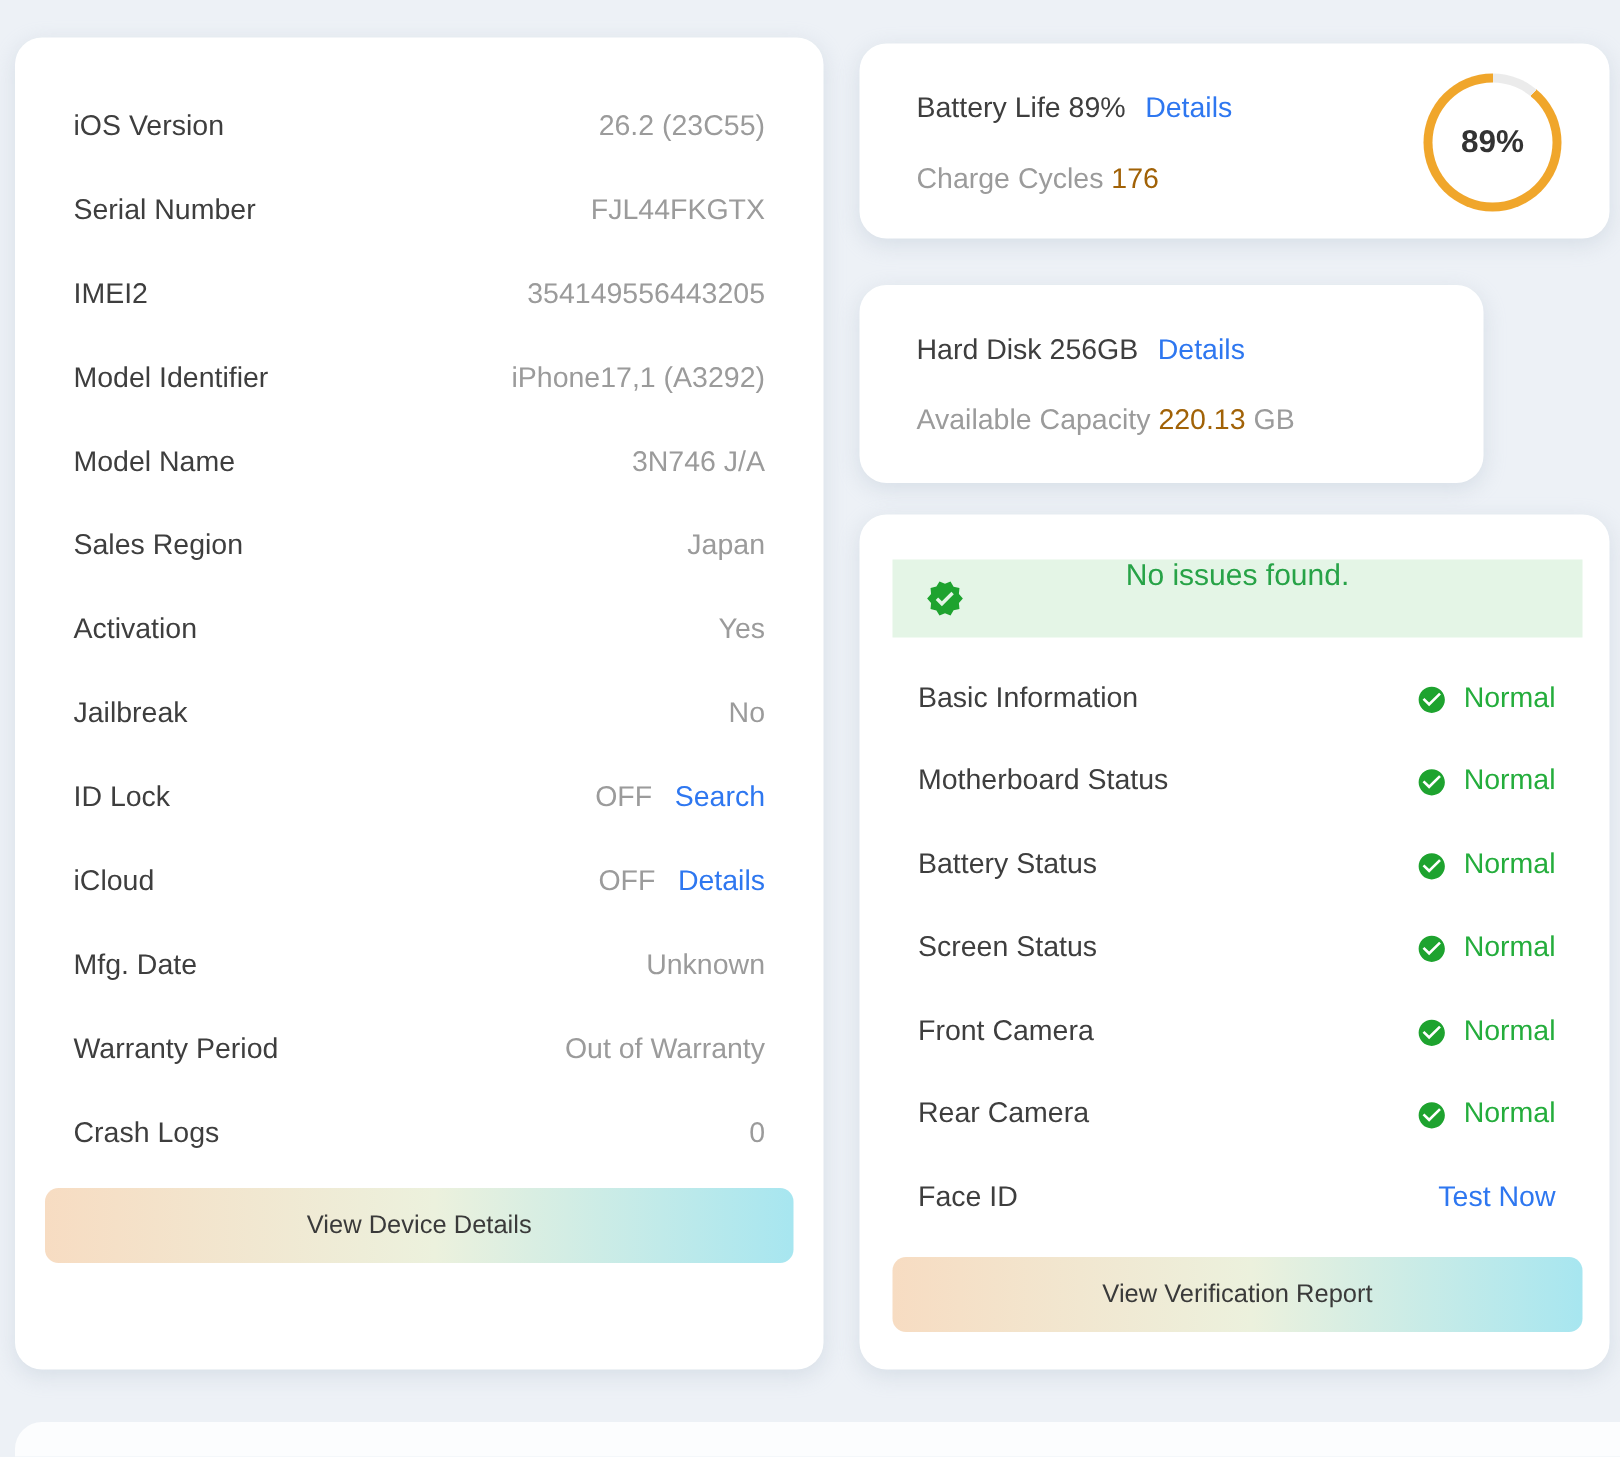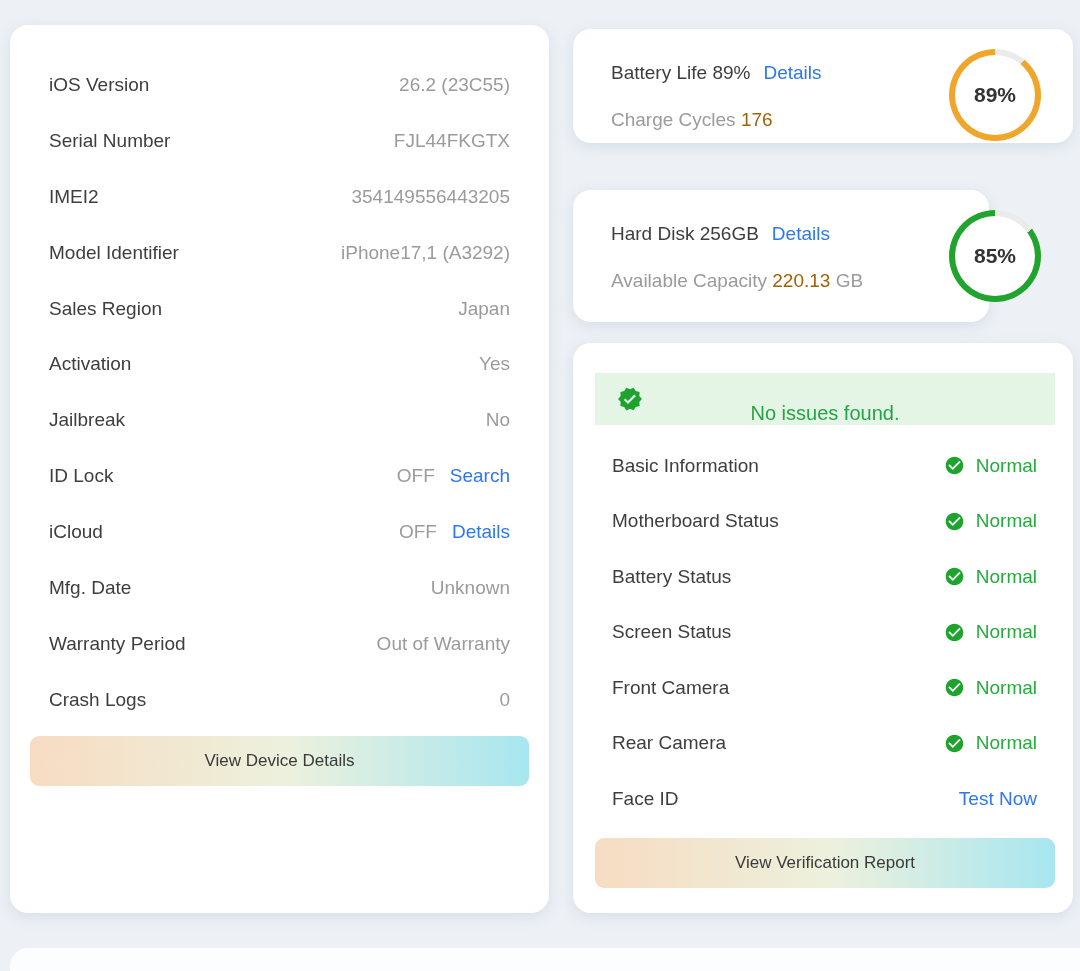--- a/index.html
+++ b/index.html
@@ -23,46 +23,46 @@
   .info-value{color:#9b9b9b;display:flex;align-items:center;gap:15px}
   .link{color:#2e77f0;cursor:pointer;text-decoration:none}
   .gradient-btn{
     height:50px;width:100%;border:none;border-radius:9px;cursor:pointer;
     background:linear-gradient(90deg,#f7dcc2 0%,#ecf1dd 52%,#a7e6f0 100%);
     display:flex;align-items:center;justify-content:center;
     font-size:17px;color:#3a3a3a;font-family:inherit;
   }
   .btn-wrap{margin-top:8px}
   
-  #battery-card{left:573px;top:29px;width:500px;height:114px}
+  #battery-card{left:573px;top:29px;width:500px;height:130px}
   #disk-card{left:573px;top:190px;width:416px;height:132px}
   .card-line1{position:absolute;left:38px;top:33px;font-size:19px;color:#3e3e3e;display:flex;gap:13px;align-items:center}
   .card-line2{position:absolute;left:38px;top:80px;font-size:19px;color:#9b9b9b}
   .dark-val{color:#a16207}
   .ring{position:absolute;left:376px;top:20px;width:92px;height:92px;border-radius:50%}
   .ring-inner{
     position:absolute;inset:6px;border-radius:50%;background:#fff;
     display:flex;align-items:center;justify-content:center;
     font-size:21px;font-weight:bold;color:#333;
   }
   
   #verify-card{left:573px;top:343px;width:500px;height:570px}
   .banner{
     position:absolute;left:22px;top:30px;width:460px;height:52px;
     background:#e4f5e6;border-radius:0;
-    display:flex;align-items:flex-end;justify-content:center;
+    display:flex;align-items:flex-start;justify-content:center;
   }
   .banner-text{font-size:20px;color:#27a347}
   .badge-icon{position:absolute;left:22px;top:13px;width:26px;height:26px}
   .verify-rows{position:absolute;left:0;right:0;top:95px}
   .verify-row{
     display:flex;justify-content:space-between;align-items:center;
     height:55.5px;padding:0 36px 0 39px;font-size:19px;
   }
-  .verify-status{display:flex;align-items:center;gap:11px;color:#24ad3c}
+  .verify-status{display:flex;align-items:flex-end;gap:11px;color:#24ad3c}
   .check-icon{width:21px;height:21px;display:block}
   .verify-btn-wrap{position:absolute;left:22px;top:495px;width:460px}
   
   #bottom-panel{
     position:absolute;left:10px;top:948px;width:1090px;height:40px;
     background:#fcfdfe;border-radius:18px 18px 0 0;
   }
 </style>
 </head>
 <body>
@@ -77,20 +77,24 @@
       <span class="info-label">Serial Number</span>
       <span class="info-value">FJL44FKGTX</span>
     </div>
     <div class="info-row">
       <span class="info-label">IMEI2</span>
       <span class="info-value">354149556443205</span>
     </div>
     <div class="info-row">
       <span class="info-label">Model Identifier</span>
       <span class="info-value">iPhone17,1 (A3292)</span>
+    </div>
+    <div class="info-row">
+      <span class="info-label">Model Name</span>
+      <span class="info-value">3N746 J/A</span>
     </div>
     <div class="info-row">
       <span class="info-label">Sales Region</span>
       <span class="info-value">Japan</span>
     </div>
     <div class="info-row">
       <span class="info-label">Activation</span>
       <span class="info-value">Yes</span>
     </div>
     <div class="info-row">
@@ -152,23 +156,20 @@
       <span>Hard Disk</span>
       <span>256GB</span>
     </span>
     <a class="link">Details</a>
   </div>
   <div class="card-line2">
     <span>Available Capacity</span>
     <span class="dark-val">220.13</span>
     <span>GB</span>
   </div>
-  <div class="ring" style="background: conic-gradient(rgb(235, 235, 235) 0deg, rgb(235, 235, 235) 15%, rgb(33, 164, 46) 15%, rgb(33, 164, 46) 100%);">
-    <div class="ring-inner">85%</div>
-  </div>
 </div>
 
 <div class="panel" id="verify-card">
   <div class="banner">
     <svg class="badge-icon" viewBox="0 0 24 24">
       <path fill="#1ea32f" d="M23 12l-2.44-2.79.34-3.69-3.61-.82-1.89-3.2L12 2.96 8.6 1.5 6.71 4.69l-3.61.81.34 3.7L1 12l2.44 2.79-.34 3.7 3.61.82L8.6 22.5l3.4-1.47 3.4 1.46 1.89-3.19 3.61-.82-.34-3.69L23 12zm-12.91 4.72l-3.8-3.81 1.48-1.48 2.32 2.33 5.85-5.87 1.48 1.48-7.33 7.35z"></path>
     </svg>
     <span class="banner-text">No issues found.</span>
   </div>
 

